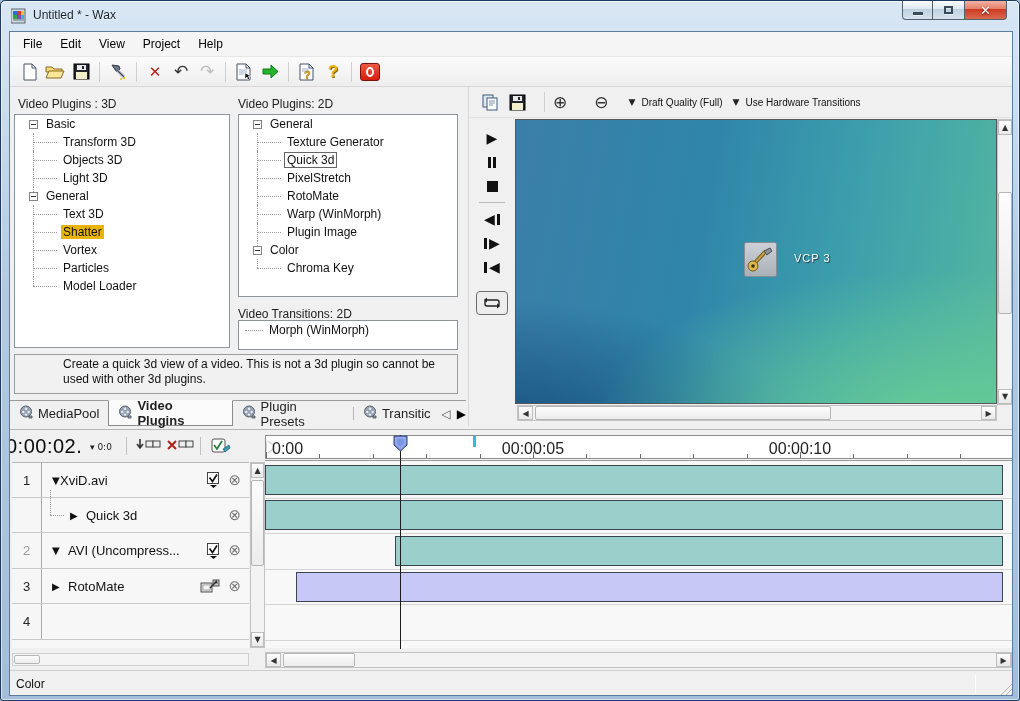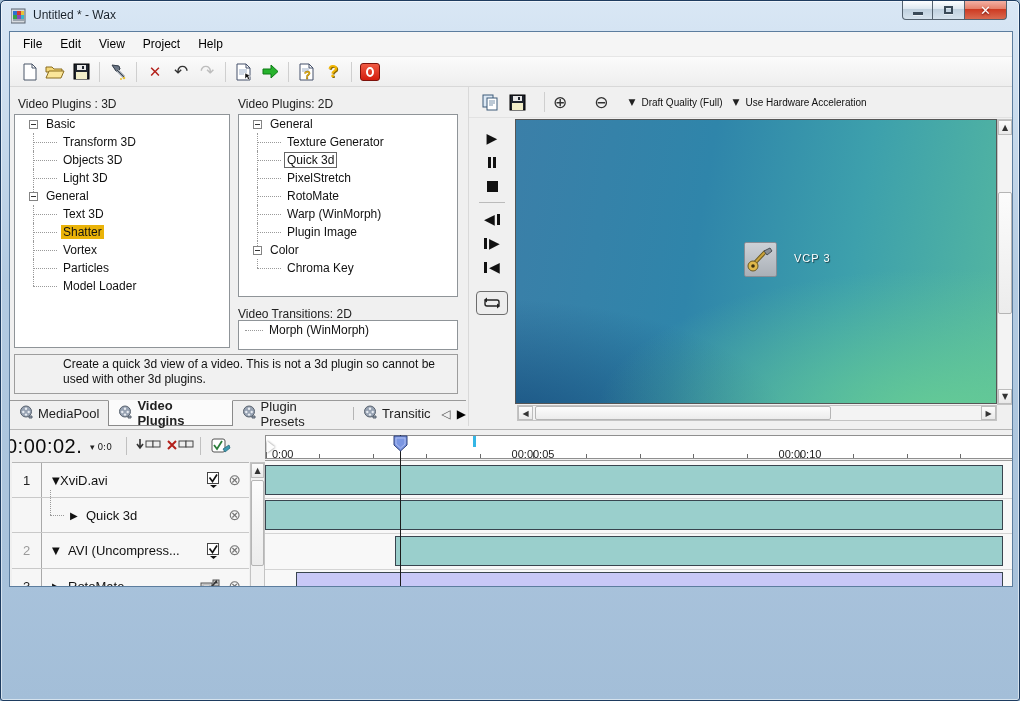--- a/index.html
+++ b/index.html
@@ -12,21 +12,21 @@
   .win-title{position:absolute;left:32px;top:7px;font-size:12px;color:#15202b;text-shadow:0 1px 1px rgba(255,255,255,.8);}
   .capbtns{position:absolute;right:12px;top:0;display:flex;}
   .capbtn{height:19px;border:1px solid #54626f;border-top:none;display:flex;align-items:center;justify-content:center;background:linear-gradient(#fdfeff,#dce7f0 45%,#bfd0de 46%,#d6e3ee);}
   .capbtn.min{width:31px;border-radius:0 0 0 4px;}
   .capbtn.res{width:31px;border-left:none;border-right:none;}
   .capbtn.close{width:43px;border-radius:0 0 4px 0;background:linear-gradient(#f3b0a4,#e57e68 45%,#cd3a22 46%,#d96a50);}
   .glyph-min{width:10px;height:3px;background:#3a4a58;margin-top:6px;box-shadow:0 1px 0 rgba(255,255,255,.6);}
   .glyph-res{width:9px;height:8px;border:2px solid #3a4a58;box-shadow:0 1px 0 rgba(255,255,255,.5);}
   .glyph-close{color:#fff;font-weight:bold;font-size:13px;line-height:13px;text-shadow:0 1px 2px rgba(80,0,0,.8);}
   
-  #client{position:absolute;left:8px;top:30px;width:1004px;height:556px;background:#f0f0f0;border:1px solid #5c7d9e;overflow:hidden;}
+  #client{position:absolute;left:8px;top:30px;width:1004px;height:665px;background:#f0f0f0;border:1px solid #5c7d9e;overflow:hidden;}
   #menubar{position:absolute;left:0;top:0;width:1004px;height:25px;background:#f5f5f5;border-bottom:1px solid #e6e6e6;display:flex;align-items:center;padding-left:4px;}
   .menu-item{padding:4px 9px;color:#000;}
   #toolbar{position:absolute;left:0;top:25px;width:1004px;height:30px;background:linear-gradient(#fbfbfb,#eeeeee);border-bottom:1px solid #d8d8d8;display:flex;align-items:center;padding-left:6px;}
   .tb-icon{width:24px;height:22px;display:flex;align-items:center;justify-content:center;margin:0 1px;}
   .tb-sep{width:1px;height:20px;background:#cfcfcf;margin:0 5px;}
   .uglyph{font-family:"DejaVu Sans",sans-serif;font-size:17px;line-height:17px;color:#333;}
   .uglyph.dis{color:#bdbdbd;}
   .xglyph{color:#b3201a;font-weight:bold;font-size:15px;}
   .qglyph{color:#f0b400;font-weight:bold;font-size:15px;text-shadow:1px 1px 0 #8a6700;}
   .recbtn{width:20px;height:18px;border:1px solid #7d120b;border-radius:3px;background:linear-gradient(#f05a43,#d31d0e);display:flex;align-items:center;justify-content:center;}
@@ -85,21 +85,21 @@
   
   #splitline{position:absolute;left:0;top:397px;width:1004px;height:1px;background:#b7b7b7;}
   #tl-header{position:absolute;left:0;top:402px;width:1004px;height:25px;}
   #timedisp{position:absolute;left:-4px;top:1px;font-size:20px;color:#0a0a0a;letter-spacing:.5px;white-space:nowrap;}
   #timeunit{position:absolute;left:80px;top:8px;font-size:9px;color:#222;white-space:nowrap;font-family:"DejaVu Sans",sans-serif;}
   .tlh-sep{position:absolute;top:3px;width:1px;height:18px;background:#c0c0c0;}
   .tlh-icon{position:absolute;top:3px;display:flex;align-items:center;}
   
   #ruler{position:absolute;left:255px;top:403px;width:747px;height:24px;background:#fff;border:1px solid #8f8f8f;border-right:none;}
   .rtick{position:absolute;bottom:0;width:1px;height:4px;background:#6a6a6a;}
-  .rlabel{position:absolute;top:12px;font-size:11px;color:#222;white-space:nowrap;}
+  .rlabel{position:absolute;top:4px;font-size:16px;color:#222;white-space:nowrap;}
   #startmark{position:absolute;left:1px;top:5px;width:0;height:0;border-top:6px solid transparent;border-bottom:6px solid transparent;border-left:8px solid #fdfdfd;filter:drop-shadow(0 0 1px #777);}
   #cyantick{position:absolute;left:462px;top:404px;width:3px;height:11px;background:#35b6e5;}
   #playhead-line{position:absolute;left:390px;top:403px;width:1px;height:214px;background:#1c1c1c;z-index:8;}
   #playhead-marker{position:absolute;left:383px;top:403px;z-index:9;}
   
   #tracklist{position:absolute;left:2px;top:430px;width:237px;height:186px;background:#f7f7f7;border-top:1px solid #b7b7b7;}
   .trk-row{position:absolute;left:0;width:237px;border-bottom:1px solid #c9c9c9;display:flex;align-items:center;}
   .numcell{position:absolute;left:0;top:0;bottom:0;width:30px;border-right:1px solid #a9a9a9;display:flex;align-items:center;justify-content:center;font-size:13px;color:#222;background:#f6f6f6;}
   .numcell.muted{color:#9a9a9a;}
   .trk-exp{position:absolute;font-family:"DejaVu Sans",sans-serif;font-size:10px;color:#111;}
@@ -424,21 +424,21 @@
               <rect x="3" y="9" width="11" height="7" fill="#f2eec9"></rect>
             </svg>
         </span>
         <span class="pt-sep"></span>
         <span class="pt-item circ">⊕</span>
         <span class="pt-sep" style="background:none;"></span>
         <span class="pt-item circ">⊖</span>
         <span class="ddarrow">▼</span>
         <span class="pt-label">Draft Quality (Full)</span>
         <span class="ddarrow">▼</span>
-        <span class="pt-label">Use Hardware Acceleration</span>
+        <span class="pt-label">Use Hardware Transitions</span>
       </div>
 
       <div id="controls">
           <div class="ctl">
             <span class="tri">▶</span>
           </div>
           <div class="ctl">
             <span class="bar"></span>
             <span class="bar"></span>
           </div>

